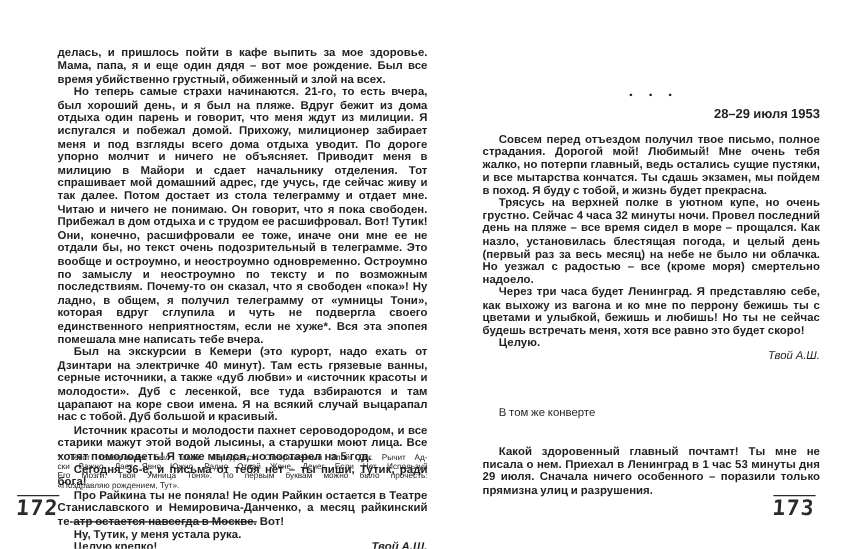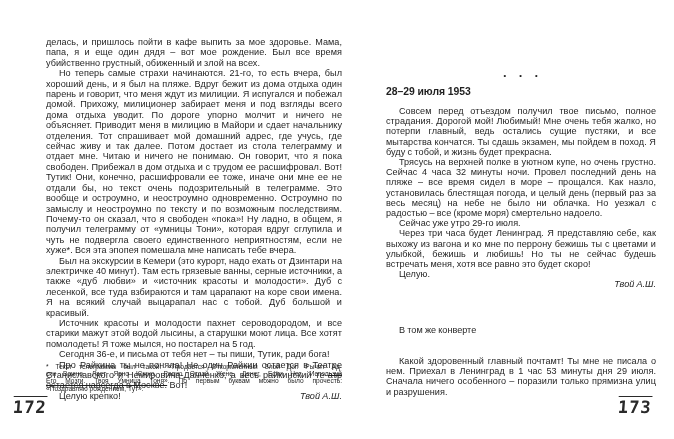--- a/index.html
+++ b/index.html
@@ -19,20 +19,21 @@
     line-height: 10.4px;
     word-spacing: -0.3px;
   }
   .page-left  { left: 46px;  top: 37px; width: 296px; }
   .page-right { left: 386px; top: 72px; width: 270px; line-height: 10.2px; }
 
   .para {
     margin: 0;
     text-align: justify;
     letter-spacing: 0.05px;
+    font-weight: bold;
   }
   .indent { text-indent: 13px; }
 
   .struck { text-decoration: line-through; }
 
   .sig-line { position: relative; }
   .sig-abs  {
     position: absolute; right: 0; top: 0;
     font-style: italic;
   }
@@ -54,20 +55,21 @@
     font-weight: bold;
     line-height: 8px;
     word-spacing: 9px;
     letter-spacing: 1px;
   }
   .date-heading {
     margin: 5px 0 8px 0;
     font-size: 10.4px;
     font-weight: bold;
     line-height: 13px;
+    text-align: right;
   }
   .sig-right {
     margin: 0;
     text-align: right;
     font-style: italic;
   }
   .envelope-note {
     position: absolute;
     left: 13px; top: 253px;
   }
@@ -93,37 +95,37 @@
 <body>
 
 <div>
 
   <div class="page page-left">
     <p class="para">делась, и пришлось пойти в кафе выпить за мое здоровье. Мама, папа, я и еще один дядя – вот мое рождение. Был все время убийственно грустный, обиженный и злой на всех.</p>
     <p class="para indent">Но теперь самые страхи начинаются. 21-го, то есть вчера, был хороший день, и я был на пляже. Вдруг бежит из дома отдыха один парень и говорит, что меня ждут из милиции. Я испугался и побежал домой. Прихожу, милиционер забирает меня и под взгляды всего дома отдыха уводит. По дороге упорно молчит и ничего не объясняет. Приводит меня в милицию в Майори и сдает начальнику отделения. Тот спрашивает мой домашний адрес, где учусь, где сейчас живу и так далее. Потом достает из стола телеграмму и отдает мне. Читаю и ничего не понимаю. Он говорит, что я пока свободен. Прибежал в дом отдыха и с трудом ее расшифровал. Вот! Тутик! Они, конечно, расшифровали ее тоже, иначе они мне ее не отдали бы, но текст очень подозрительный в телеграмме. Это вообще и остроумно, и неостроумно одновременно. Остроумно по замыслу и неостроумно по тексту и по возможным последствиям. Почему-то он сказал, что я свободен «пока»! Ну ладно, в общем, я получил телеграмму от «умницы Тони», которая вдруг сглупила и чуть не подвергла своего единственного неприятностям, если не хуже*. Вся эта эпопея помешала мне написать тебе вчера.</p>
     <p class="para indent">Был на экскурсии в Кемери (это курорт, надо ехать от Дзинтари на электричке 40 минут). Там есть грязевые ванны, серные источники, а также «дуб любви» и «источник красоты и молодости». Дуб с лесенкой, все туда взбираются и там царапают на коре свои имена. Я на всякий случай выцарапал нас с тобой. Дуб большой и красивый.</p>
     <p class="para indent">Источник красоты и молодости пахнет сероводородом, и все старики мажут этой водой лысины, а старушки моют лица. Все хотят помолодеть! Я тоже мылся, но постарел на 5 год.</p>
     <p class="para indent">Сегодня 36-е, и письма от тебя нет – ты пиши, Тутик, ради бога!</p>
-    <p class="para indent"><span>Про Райкина ты не поняла! Не один Райкин остается в Театре Станиславского и Немировича-Данченко, а весь райкинский те-</span><span class="struck">атр остается навсегда в Москве.</span><span> Вот!</span></p>
+    <p class="para indent"><span>Про Райкина ты не поняла! Не один Райкин остается в Театре Станиславского и Немировича-Данченко, а месяц райкинский те-</span><span class="struck">атр остается навсегда в Москве.</span><span> Вот!</span></p>
+    <p class="para indent">Ну, Тутик, у меня устала рука.</p>
     <p class="para indent sig-line"><span>Целую крепко!</span><span class="sig-abs">Твой А.Ш.</span></p>
 
     <div class="footnote">
       <div class="fn-line fn-just">* Текст телеграммы был такой: «Продается Откормленный Злой Дог. Рычит Ад-</div>
       <div class="fn-line fn-just">ски Важно. Лает Явно Южно. Радио Отдай Жене. Денег, Если Нет, Используй</div>
       <div class="fn-line fn-just">Его Мозги. Твоя Умница Тоня». По первым буквам можно было прочесть:</div>
       <div class="fn-line">«Поздравляю рождением, Тут».</div>
     </div>
   </div>
 
   <div class="page page-right">
     <div class="separator">• • •</div>
     <h2 class="date-heading">28–29 июля 1953</h2>
     <p class="para indent">Совсем перед отъездом получил твое письмо, полное страдания. Дорогой мой! Любимый! Мне очень тебя жалко, но потерпи главный, ведь остались сущие пустяки, и все мытарства кончатся. Ты сдашь экзамен, мы пойдем в поход. Я буду с тобой, и жизнь будет прекрасна.</p>
     <p class="para indent">Трясусь на верхней полке в уютном купе, но очень грустно. Сейчас 4 часа 32 минуты ночи. Провел последний день на пляже – все время сидел в море – прощался. Как назло, установилась блестящая погода, и целый день (первый раз за весь месяц) на небе не было ни облачка. Но уезжал с радостью – все (кроме моря) смертельно надоело.</p>
-    <p class="para indent">Сейчас уже утро 29-го июля.</p>
     <p class="para indent">Через три часа будет Ленинград. Я представляю себе, как выхожу из вагона и ко мне по перрону бежишь ты с цветами и улыбкой, бежишь и любишь! Но ты не сейчас будешь встречать меня, хотя все равно это будет скоро!</p>
     <p class="para indent">Целую.</p>
     <p class="sig-right">Твой А.Ш.</p>
 
     <div class="envelope-note">В том же конверте</div>
     <p class="para indent postscript">Какой здоровенный главный почтамт! Ты мне не писала о нем. Приехал в Ленинград в 1 час 53 минуты дня 29 июля. Сначала ничего особенного – поразили только прямизна улиц и разрушения.</p>
   </div>
 
   <div class="pagenum pagenum-left">172</div>
   <div class="pagenum pagenum-right">173</div>

